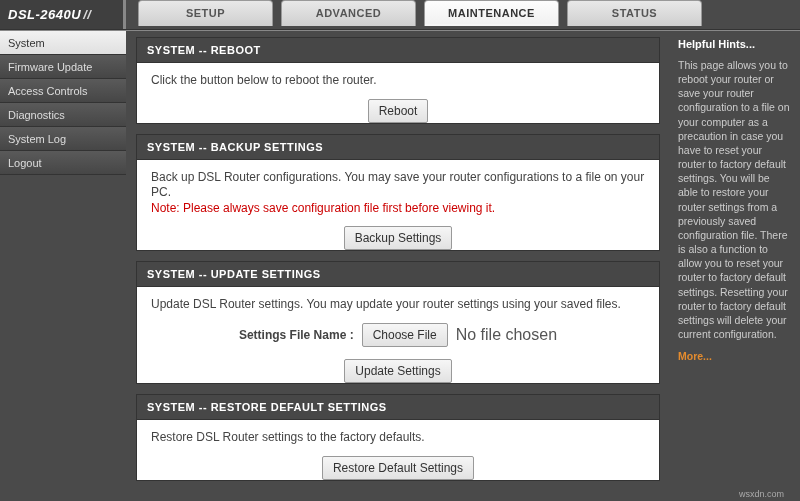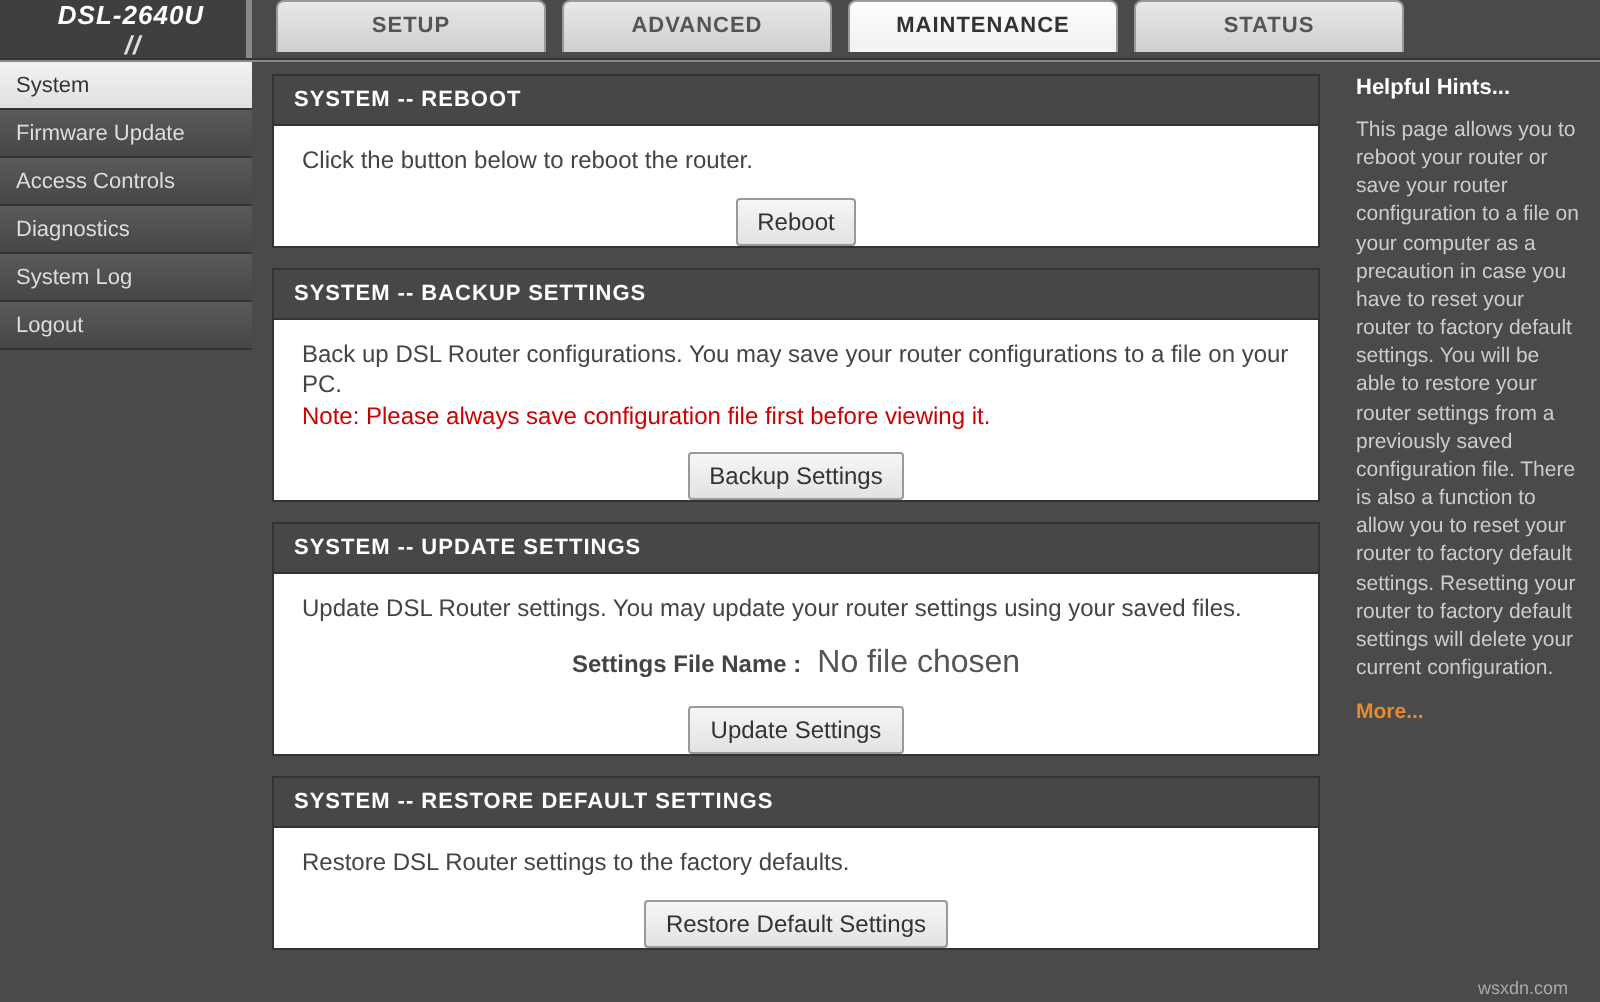--- a/index.html
+++ b/index.html
@@ -1,21 +1,21 @@
 <!DOCTYPE html>
 <html><head>
 <meta charset="utf-8">
 <style>
   * { box-sizing: border-box; margin: 0; padding: 0; font-family: Arial, Helvetica, sans-serif; }
   body { background: #4a4a4a; font-size: 12px; color: #333; }
   .page { width: 800px; height: 501px; display: flex; flex-direction: column; background: #4a4a4a; }
 
   
   .top { display: flex; height: 30px; border-bottom: 1px solid #333; background: #4a4a4a;}
-  .brand { width: 126px; background: #3f3f3f; color: #fff; font-weight: bold; font-style: italic; font-size: 13px; display: flex; align-items: center; padding-left: 8px; border-right: 3px solid #888; letter-spacing: 0.5px; flex-direction: column;}
+  .brand { width: 126px; background: #3f3f3f; color: #fff; font-weight: bold; font-style: italic; font-size: 13px; display: flex; align-items: center; padding-left: 8px; border-right: 3px solid #888; letter-spacing: 0.5px;}
   .brand .slashes { font-style: italic; padding-left: 2px; color:#ddd;}
   .tabs { flex: 1; display: flex; align-items: flex-start; padding-left: 12px; gap: 8px;}
   .tab { flex: 1; max-width: 135px; height: 26px; border-radius: 4px 4px 0 0; text-align: center; font-weight: bold; font-size: 11px; letter-spacing: 0.5px; cursor: pointer; padding-top:6px; border:1px solid #999; border-bottom:none;
     background: linear-gradient(#e8e8e8,#cfcfcf);
     color:#555; }
   .tab.active { background: linear-gradient(#fdfdfd,#f0f0f0); color:#333; box-shadow: inset 0 -2px 0 #f5f5f5;}
   .tab-help { flex:1; max-width:135px;}
 
   
   .main { flex:1; display:flex; overflow:hidden; border-top:1px solid #888;}
@@ -96,20 +96,21 @@
           <div class="center"><span class="btn">Backup Settings</span></div>
         </div>
       </div>
 
       <div class="panel">
         <div class="panel-h">SYSTEM -- UPDATE SETTINGS</div>
         <div class="panel-b">
           <p>Update DSL Router settings. You may update your router settings using your saved files.</p>
           <div class="file-row">
             <span class="file-label">Settings File Name :</span>
+            <span class="btn">Choose File</span>
             <span class="file-status">No file chosen</span>
           </div>
           <div class="center"><span class="btn">Update Settings</span></div>
         </div>
       </div>
 
       <div class="panel">
         <div class="panel-h">SYSTEM -- RESTORE DEFAULT SETTINGS</div>
         <div class="panel-b">
           <p>Restore DSL Router settings to the factory defaults.</p>

